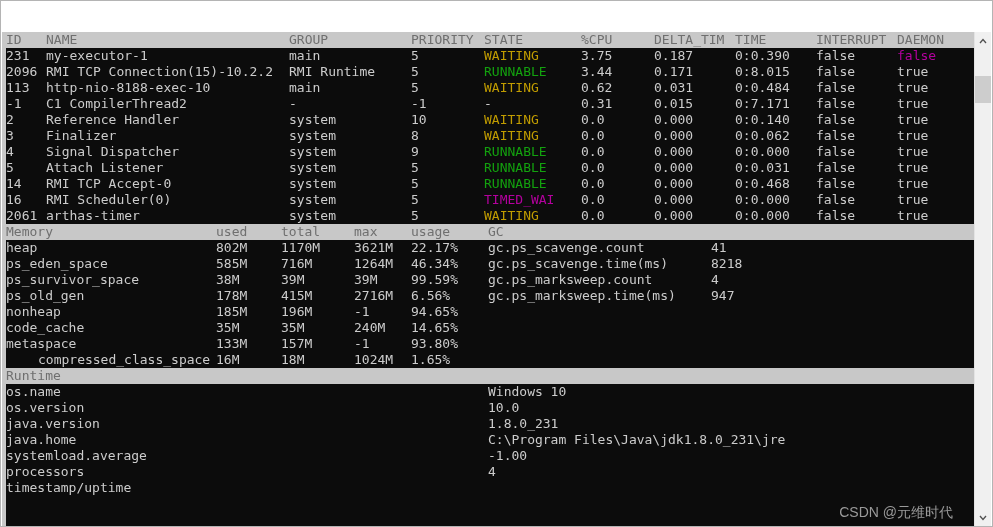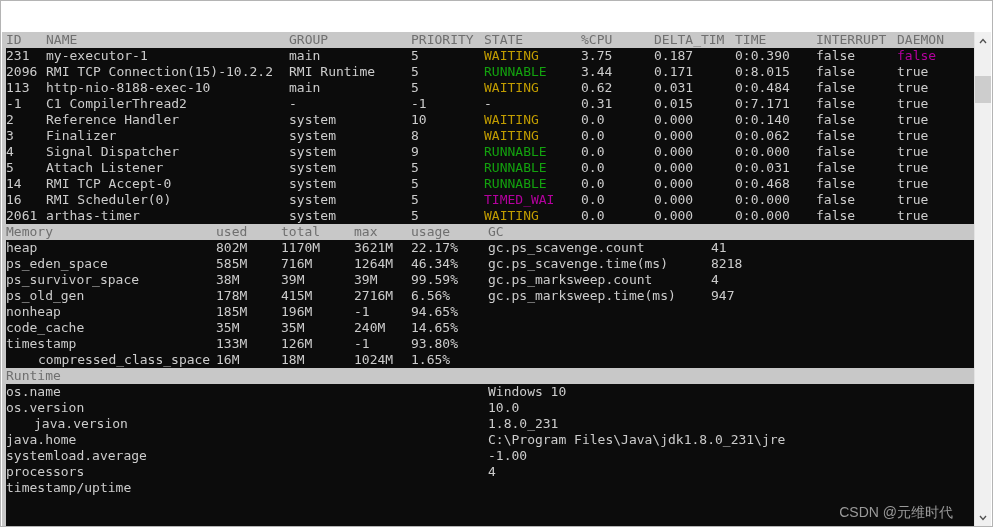--- a/index.html
+++ b/index.html
@@ -170,31 +170,31 @@
       <span class="cell" style="left:405px">usage</span>
       <span class="cell" style="left:482px">GC</span>
     </div>
     <div id="memory-rows" style="position:relative;">
         <div class="row"><span class="cell" style="left: 0px;">heap</span><span class="cell" style="left: 210px;">802M</span><span class="cell" style="left: 275px;">1170M</span><span class="cell" style="left: 348px;">3621M</span><span class="cell" style="left: 405px;">22.17%</span><span class="cell" style="left: 482px;">gc.ps_scavenge.count</span><span class="cell" style="left: 705px;">41</span></div>
         <div class="row"><span class="cell" style="left: 0px;">ps_eden_space</span><span class="cell" style="left: 210px;">585M</span><span class="cell" style="left: 275px;">716M</span><span class="cell" style="left: 348px;">1264M</span><span class="cell" style="left: 405px;">46.34%</span><span class="cell" style="left: 482px;">gc.ps_scavenge.time(ms)</span><span class="cell" style="left: 705px;">8218</span></div>
         <div class="row"><span class="cell" style="left: 0px;">ps_survivor_space</span><span class="cell" style="left: 210px;">38M</span><span class="cell" style="left: 275px;">39M</span><span class="cell" style="left: 348px;">39M</span><span class="cell" style="left: 405px;">99.59%</span><span class="cell" style="left: 482px;">gc.ps_marksweep.count</span><span class="cell" style="left: 705px;">4</span></div>
         <div class="row"><span class="cell" style="left: 0px;">ps_old_gen</span><span class="cell" style="left: 210px;">178M</span><span class="cell" style="left: 275px;">415M</span><span class="cell" style="left: 348px;">2716M</span><span class="cell" style="left: 405px;">6.56%</span><span class="cell" style="left: 482px;">gc.ps_marksweep.time(ms)</span><span class="cell" style="left: 705px;">947</span></div>
         <div class="row"><span class="cell" style="left: 0px;">nonheap</span><span class="cell" style="left: 210px;">185M</span><span class="cell" style="left: 275px;">196M</span><span class="cell" style="left: 348px;">-1</span><span class="cell" style="left: 405px;">94.65%</span></div>
         <div class="row"><span class="cell" style="left: 0px;">code_cache</span><span class="cell" style="left: 210px;">35M</span><span class="cell" style="left: 275px;">35M</span><span class="cell" style="left: 348px;">240M</span><span class="cell" style="left: 405px;">14.65%</span></div>
-        <div class="row"><span class="cell" style="left: 0px;">timestamp</span><span class="cell" style="left: 210px;">133M</span><span class="cell" style="left: 275px;">126M</span><span class="cell" style="left: 348px;">-1</span><span class="cell" style="left: 405px;">93.80%</span></div>
+        <div class="row"><span class="cell" style="left: 0px;">metaspace</span><span class="cell" style="left: 210px;">133M</span><span class="cell" style="left: 275px;">157M</span><span class="cell" style="left: 348px;">-1</span><span class="cell" style="left: 405px;">93.80%</span></div>
         <div class="row"><span class="cell" style="left: 0px; margin-left: 32px;">compressed_class_space</span><span class="cell" style="left: 210px;">16M</span><span class="cell" style="left: 275px;">18M</span><span class="cell" style="left: 348px;">1024M</span><span class="cell" style="left: 405px;">1.65%</span></div>
       </div>
 
     <div class="sec-header">
       <span class="cell" style="left:0px">Runtime</span>
     </div>
     <div id="runtime-rows">
         <div class="row"><span class="cell" style="left: 0px;">os.name</span><span class="cell" style="left: 482px;">Windows 10</span></div>
         <div class="row"><span class="cell" style="left: 0px;">os.version</span><span class="cell" style="left: 482px;">10.0</span></div>
-        <div class="row"><span class="cell" style="left: 0px; padding-left: 28px;">java.version</span><span class="cell" style="left: 482px;">1.8.0_231</span></div>
+        <div class="row"><span class="cell" style="left: 0px;">java.version</span><span class="cell" style="left: 482px;">1.8.0_231</span></div>
         <div class="row"><span class="cell" style="left: 0px;">java.home</span><span class="cell" style="left: 482px;">C:\Program Files\Java\jdk1.8.0_231\jre</span></div>
         <div class="row"><span class="cell" style="left: 0px;">systemload.average</span><span class="cell" style="left: 482px;">-1.00</span></div>
         <div class="row"><span class="cell" style="left: 0px;">processors</span><span class="cell" style="left: 482px;">4</span></div>
         <div class="row"><span class="cell" style="left: 0px;">timestamp/uptime</span></div>
       </div>
 
     <div class="watermark">CSDN @元维时代</div>
   </div>
 
   <div class="scrollbar">

